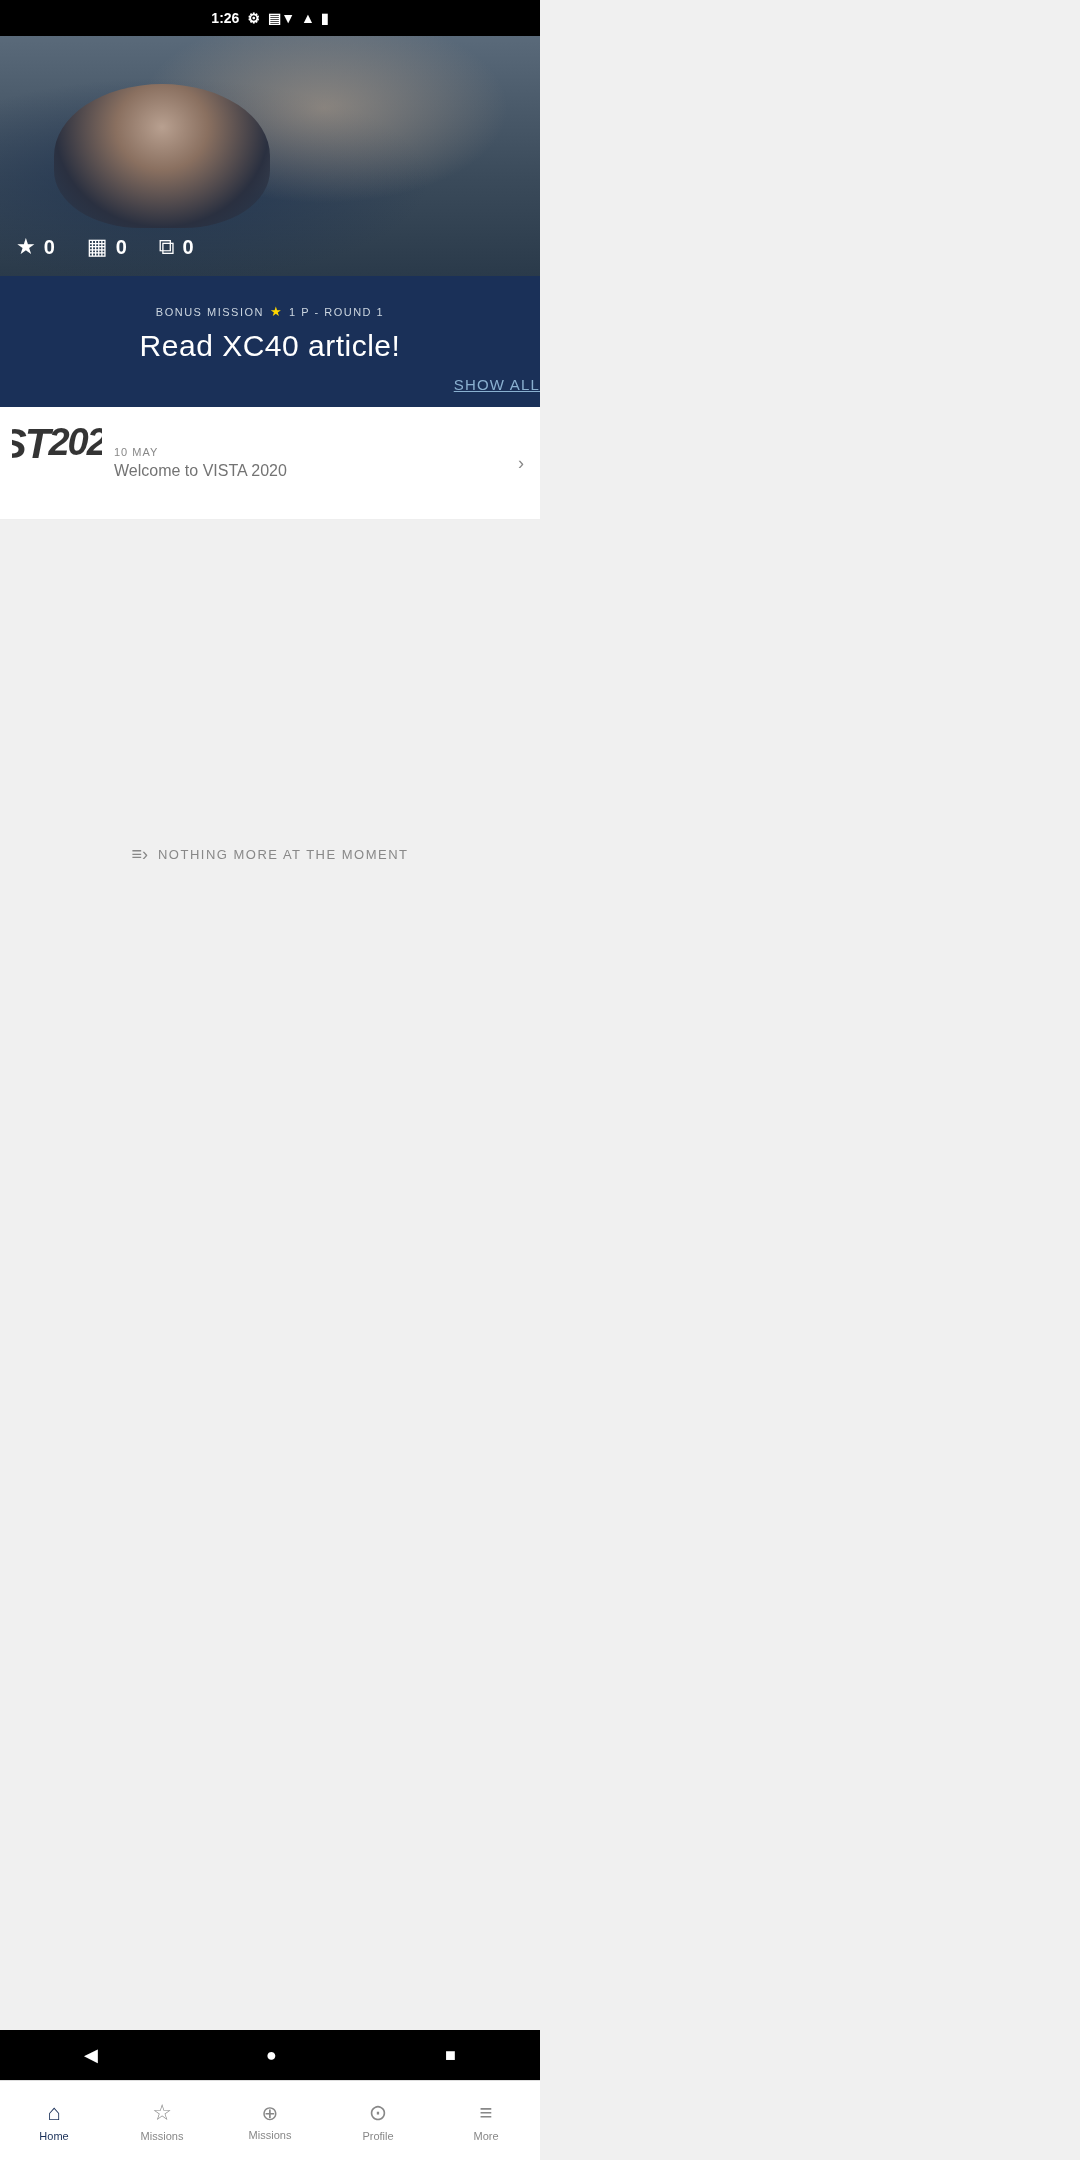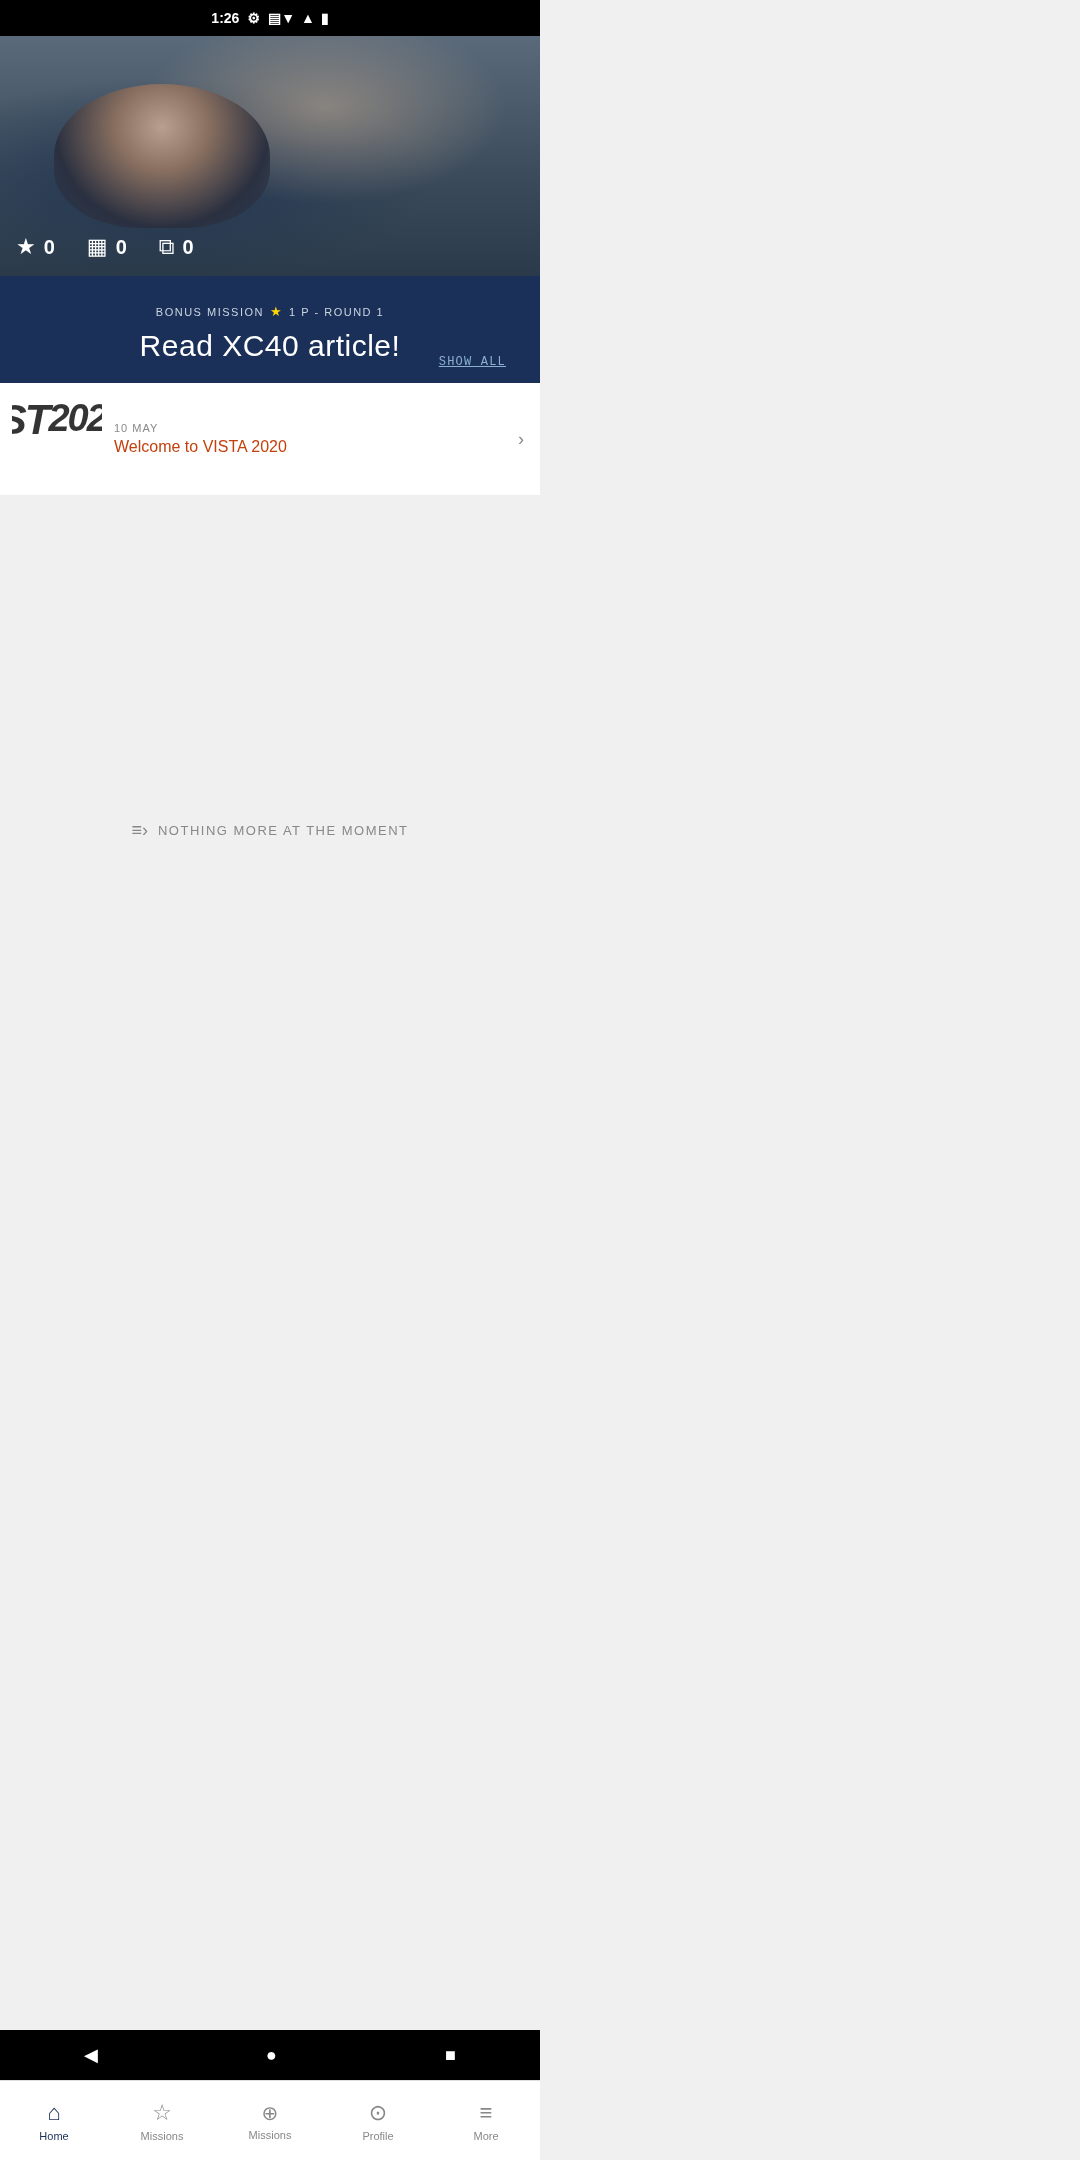--- a/index.html
+++ b/index.html
@@ -107,32 +107,32 @@
       justify-content: center;
     }
     .bonus-star {
       color: #ffd700;
       font-size: 13px;
     }
     .bonus-title {
       font-size: 30px;
       font-weight: 300;
       text-align: center;
+      margin-bottom: 24px;
       letter-spacing: 0.5px;
     }
     .show-all-btn {
       position: absolute;
       bottom: 14px;
-      right: 34px;
-      font-size: 12px;
+      right: 0;
+      font-size: 15px;
       color: #8ab0d0;
       letter-spacing: 1.2px;
       text-decoration: underline;
       cursor: pointer;
-      font-family: Liberation Mono, monospace;
     }
 
     
     .news-section {
       background: #fff;
       margin-top: 0;
     }
     .news-item {
       display: flex;
       align-items: center;
@@ -175,21 +175,21 @@
     }
     .news-date {
       font-size: 11px;
       color: #888;
       letter-spacing: 1px;
       margin-bottom: 4px;
       text-transform: uppercase;
     }
     .news-title {
       font-size: 16px;
-      color: #c2410c;
+      color: #737373;
       font-weight: 400;
     }
     .news-chevron {
       color: #888;
       font-size: 18px;
     }
 
     
     .empty-state {
       background: #f0f0f0;

